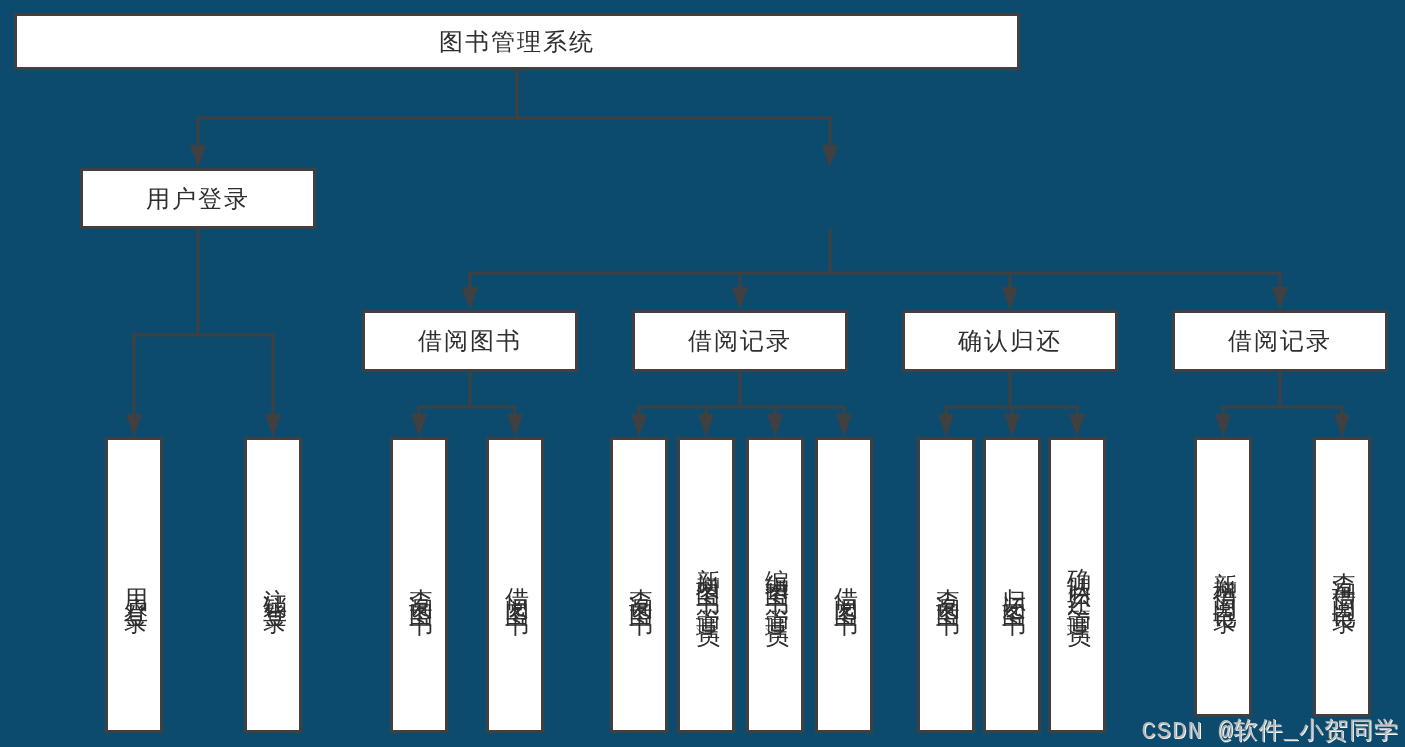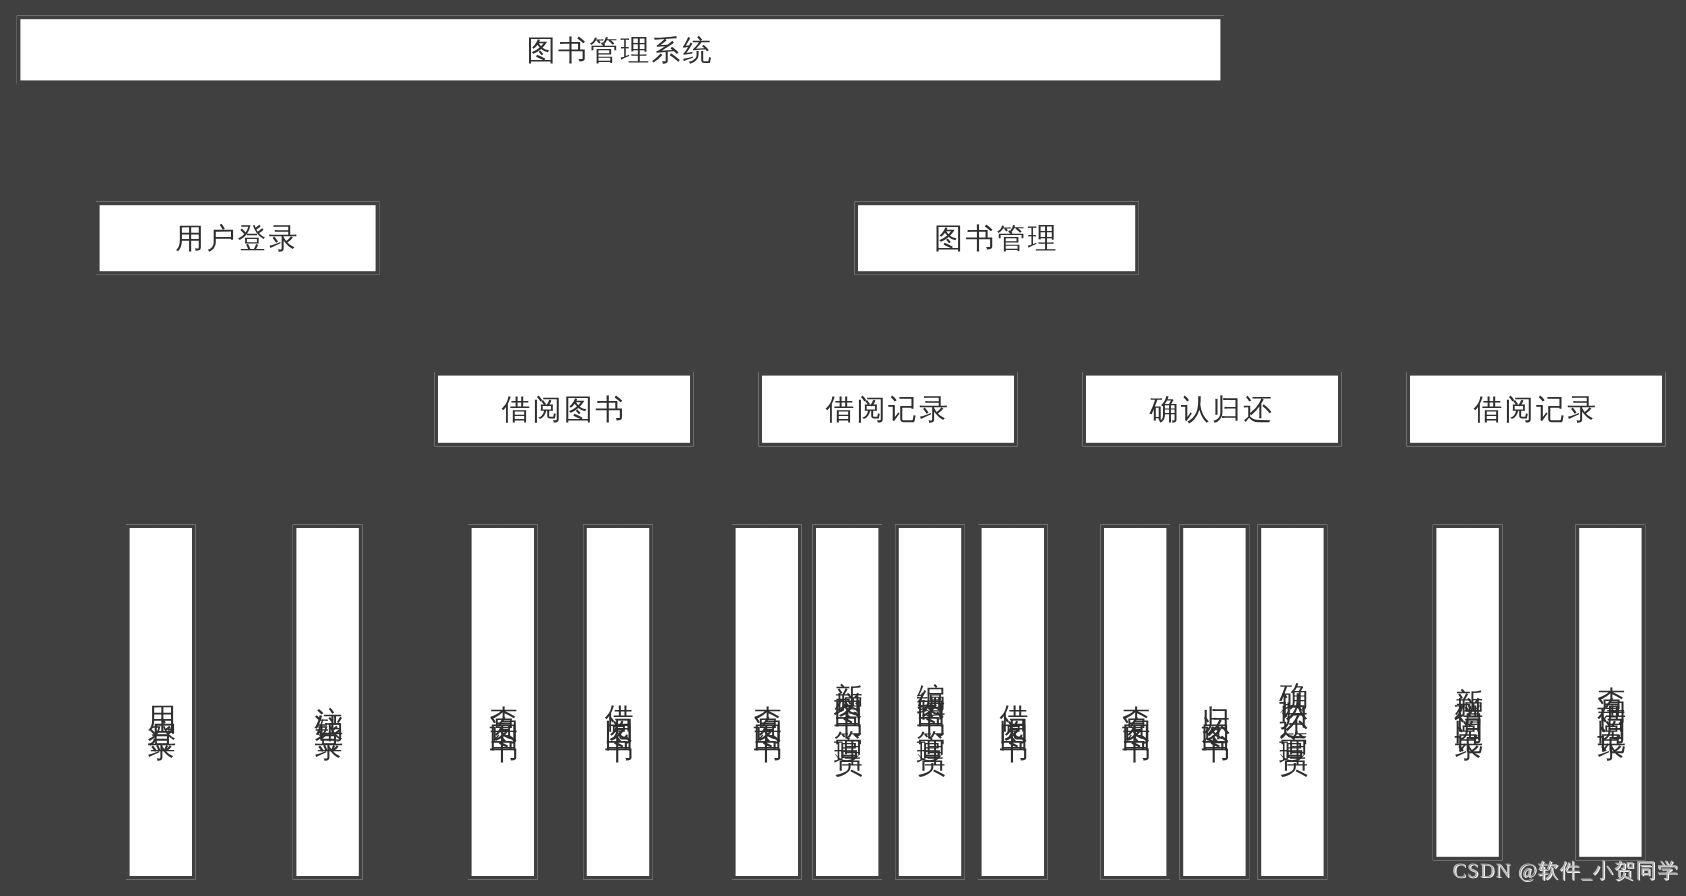--- a/index.html
+++ b/index.html
@@ -1,33 +1,33 @@
 <!DOCTYPE html>
 <html><head>
 <meta charset="utf-8">
 <style>
   html,body{margin:0;padding:0;background:#ffffff;}
   .stage{
-    position:relative;width:1405px;height:747px;background:#404040;overflow:hidden;
-    font-family:Liberation Serif, serif;
+    position:relative;width:1405px;height:747px;background:#0c4a6e;overflow:hidden;
+    font-family:Liberation Mono, monospace;
   }
   svg.connectors{position:absolute;left:0;top:0;z-index:1;}
   .box{
     position:absolute;box-sizing:border-box;background:#ffffff;
     border:3px solid #404040;display:flex;align-items:center;justify-content:center;
     z-index:2;color:#2e2e2e;
   }
   .box.h span{font-size:24px;letter-spacing:2px;white-space:nowrap;}
   .box.v span{
     writing-mode:vertical-rl;text-orientation:upright;
     font-size:24px;letter-spacing:8px;line-height:1;
   }
   .watermark{
     position:absolute;right:6px;top:714px;z-index:10;
-    font-size:17px;letter-spacing:1px;color:#b9b9b9;white-space:nowrap;
+    font-size:24px;letter-spacing:1px;color:#b9b9b9;white-space:nowrap;
     text-shadow:1px 1px 0 rgba(255,255,255,0.95);
   }
 </style>
 </head>
 <body>
 
 <div class="stage">
 
   <svg class="connectors" width="1405" height="747" viewBox="0 0 1405 747">
     <g stroke="#404040" stroke-width="3" fill="none">
@@ -61,23 +61,20 @@
       <polygon points="1334,414 1350,414 1342,437"></polygon>
     </g>
   </svg>
 
   <div class="box h" style="left:14px;top:13px;width:1006px;height:57px">
     <span>图书管理系统</span>
   </div>
 
   <div class="box h" style="left:80px;top:168px;width:236px;height:61px">
     <span>用户登录</span>
-  </div>
-  <div class="box h" style="left:712px;top:168px;width:237px;height:61px">
-    <span>图书管理</span>
   </div>
 
   <div class="box h" style="left:362px;top:310px;width:216px;height:62px">
     <span>借阅图书</span>
   </div>
   <div class="box h" style="left:632px;top:310px;width:216px;height:62px">
     <span>借阅记录</span>
   </div>
   <div class="box h" style="left:902px;top:310px;width:216px;height:62px">
     <span>确认归还</span>

